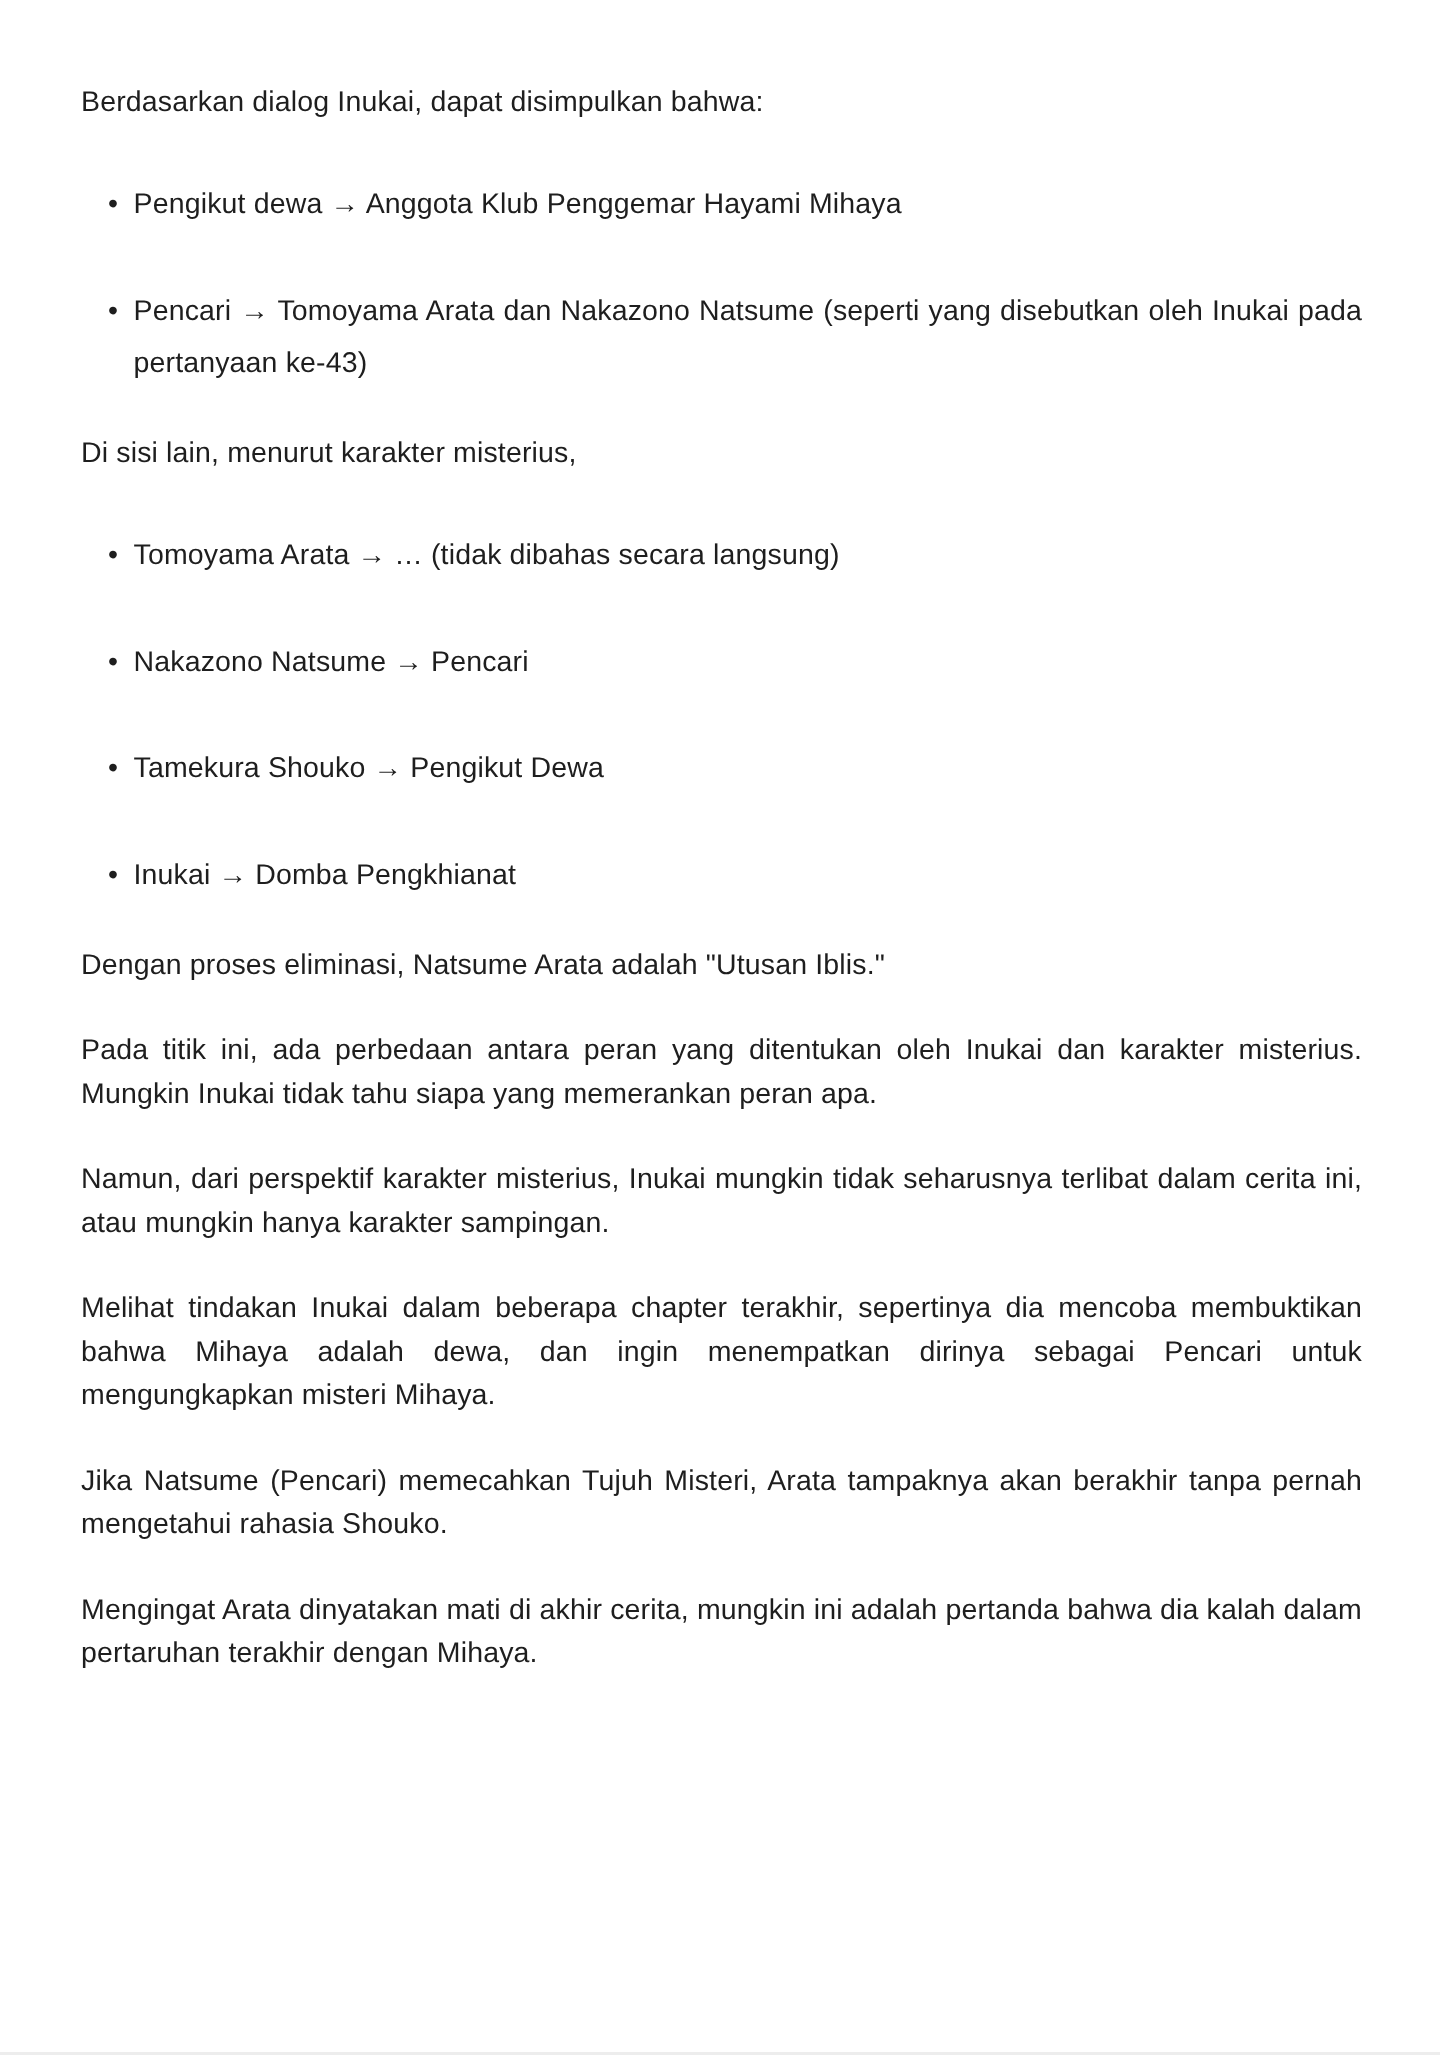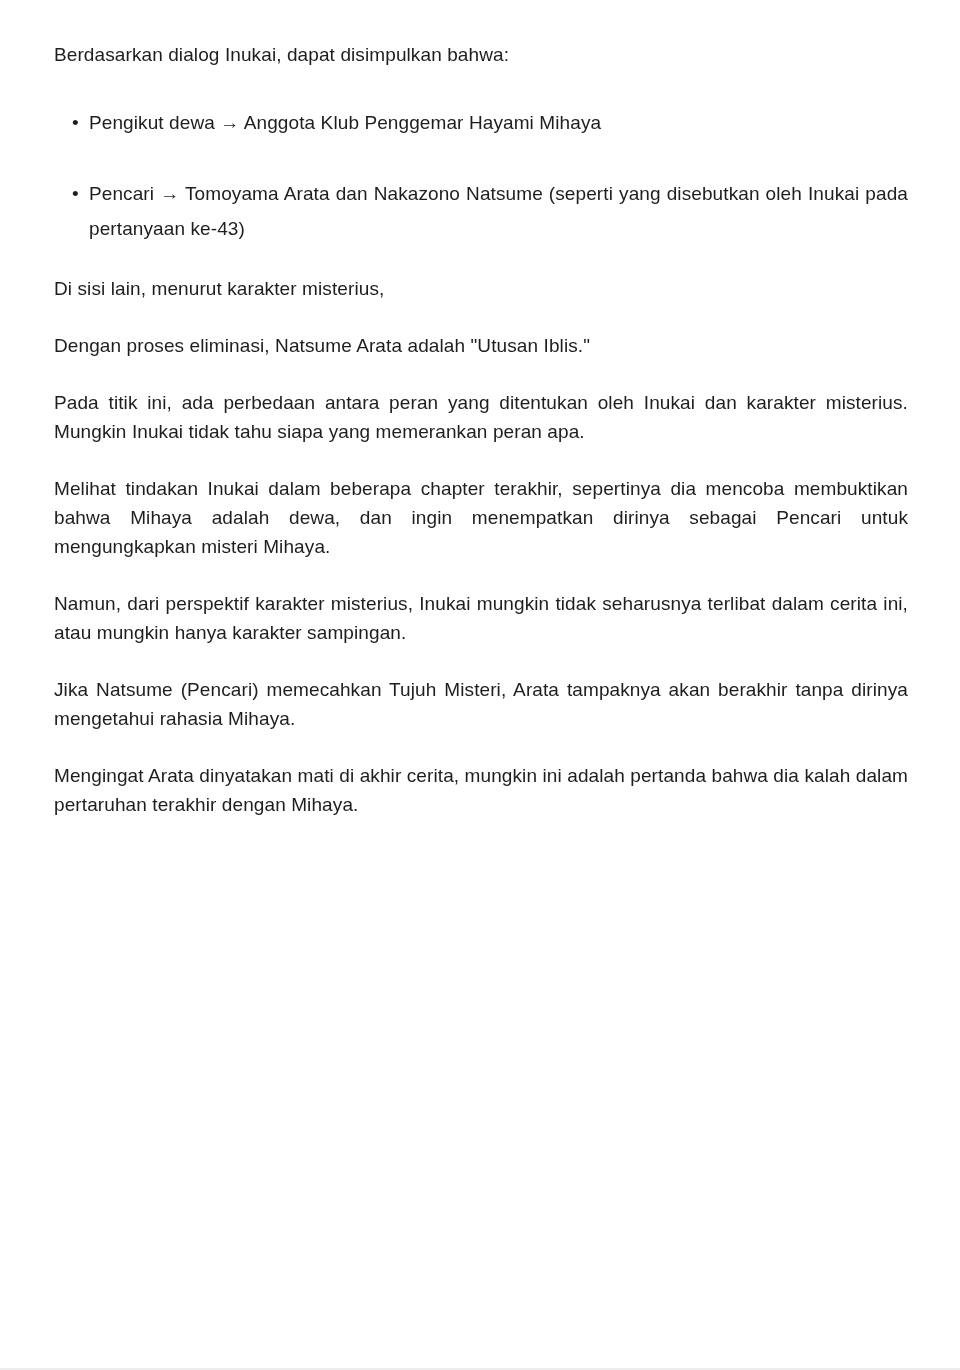--- a/index.html
+++ b/index.html
@@ -12,21 +12,21 @@
     height: 1370px;
     position: relative;
     overflow: hidden;
     font-family: "Liberation Sans", "DejaVu Sans", sans-serif;
     color: #1e1e1e;
     -webkit-font-smoothing: antialiased;
   }
   .page {
     position: absolute;
     top: 0; left: 0; right: 0; bottom: 0;
-    padding: 40px 52px 0 54px;
+    padding: 54px 52px 0 54px;
     box-sizing: border-box;
   }
   .para {
     font-size: 19px;
     line-height: 29px;
     margin: 28px 0;
     text-align: justify;
     text-justify: inter-word;
     letter-spacing: 0.1px;
   }
@@ -74,28 +74,34 @@
 
   <p class="para intro">Berdasarkan dialog Inukai, dapat disimpulkan bahwa:</p>
 
   <ul class="bullet-list">
     <li>Pengikut dewa → Anggota Klub Penggemar Hayami Mihaya</li>
     <li>Pencari → Tomoyama Arata dan Nakazono Natsume (seperti yang disebutkan oleh Inukai pada pertanyaan ke-43)</li>
   </ul>
 
   <p class="para section-intro">Di sisi lain, menurut karakter misterius,</p>
 
+  <ul class="bullet-list">
+    <li>Tomoyama Arata → … (tidak dibahas secara langsung)</li>
+    <li>Nakazono Natsume → Pencari</li>
+    <li>Tamekura Shouko → Pengikut Dewa</li>
+    <li>Inukai → Domba Pengkhianat</li>
+  </ul>
 
   <p class="para">Dengan proses eliminasi, Natsume Arata adalah "Utusan Iblis."</p>
 
   <p class="para">Pada titik ini, ada perbedaan antara peran yang ditentukan oleh Inukai dan karakter misterius. Mungkin Inukai tidak tahu siapa yang memerankan peran apa.</p>
 
+  <p class="para">Namun, dari perspektif karakter misterius, Inukai mungkin tidak seharusnya terlibat dalam cerita ini, atau mungkin hanya karakter sampingan.</p>
+
   <p class="para">Melihat tindakan Inukai dalam beberapa chapter terakhir, sepertinya dia mencoba membuktikan bahwa Mihaya adalah dewa, dan ingin menempatkan dirinya sebagai Pencari untuk mengungkapkan misteri Mihaya.</p>
 
-  <p class="para">Namun, dari perspektif karakter misterius, Inukai mungkin tidak seharusnya terlibat dalam cerita ini, atau mungkin hanya karakter sampingan.</p>
-
-  <p class="para">Jika Natsume (Pencari) memecahkan Tujuh Misteri, Arata tampaknya akan berakhir tanpa dirinya mengetahui rahasia Mihaya.</p>
+  <p class="para">Jika Natsume (Pencari) memecahkan Tujuh Misteri, Arata tampaknya akan berakhir tanpa pernah mengetahui rahasia Shouko.</p>
 
   <p class="para">Mengingat Arata dinyatakan mati di akhir cerita, mungkin ini adalah pertanda bahwa dia kalah dalam pertaruhan terakhir dengan Mihaya.</p>
 
 </div>
 
 <div class="bottom-edge"></div>
 
 </body></html>

